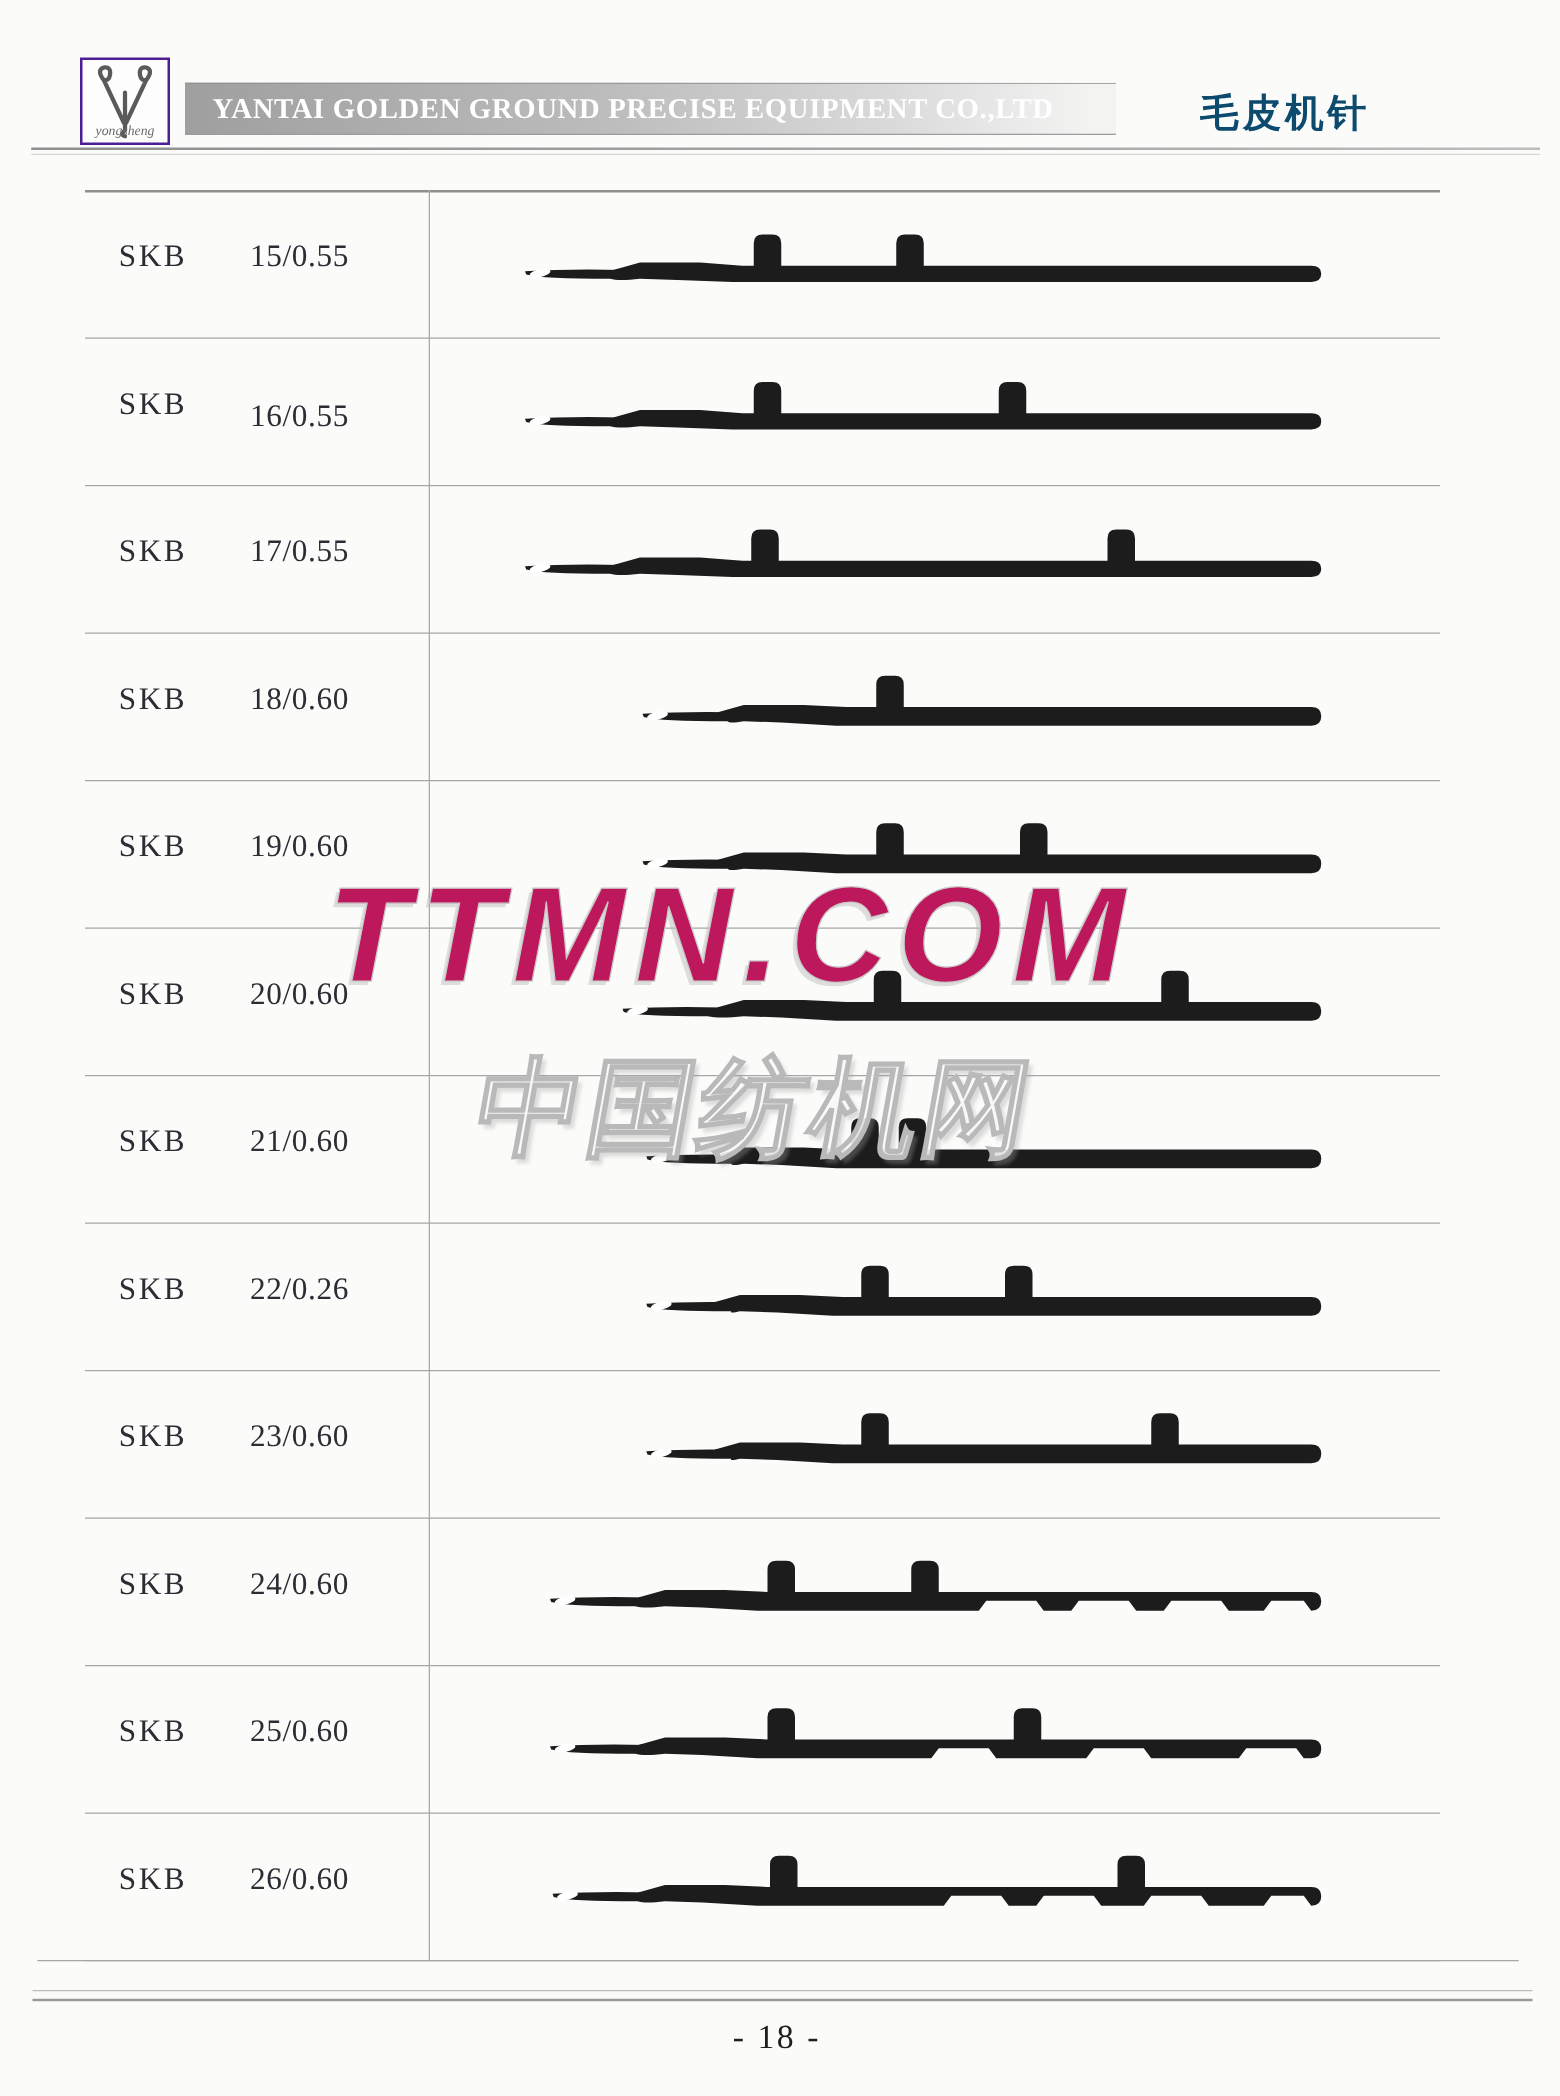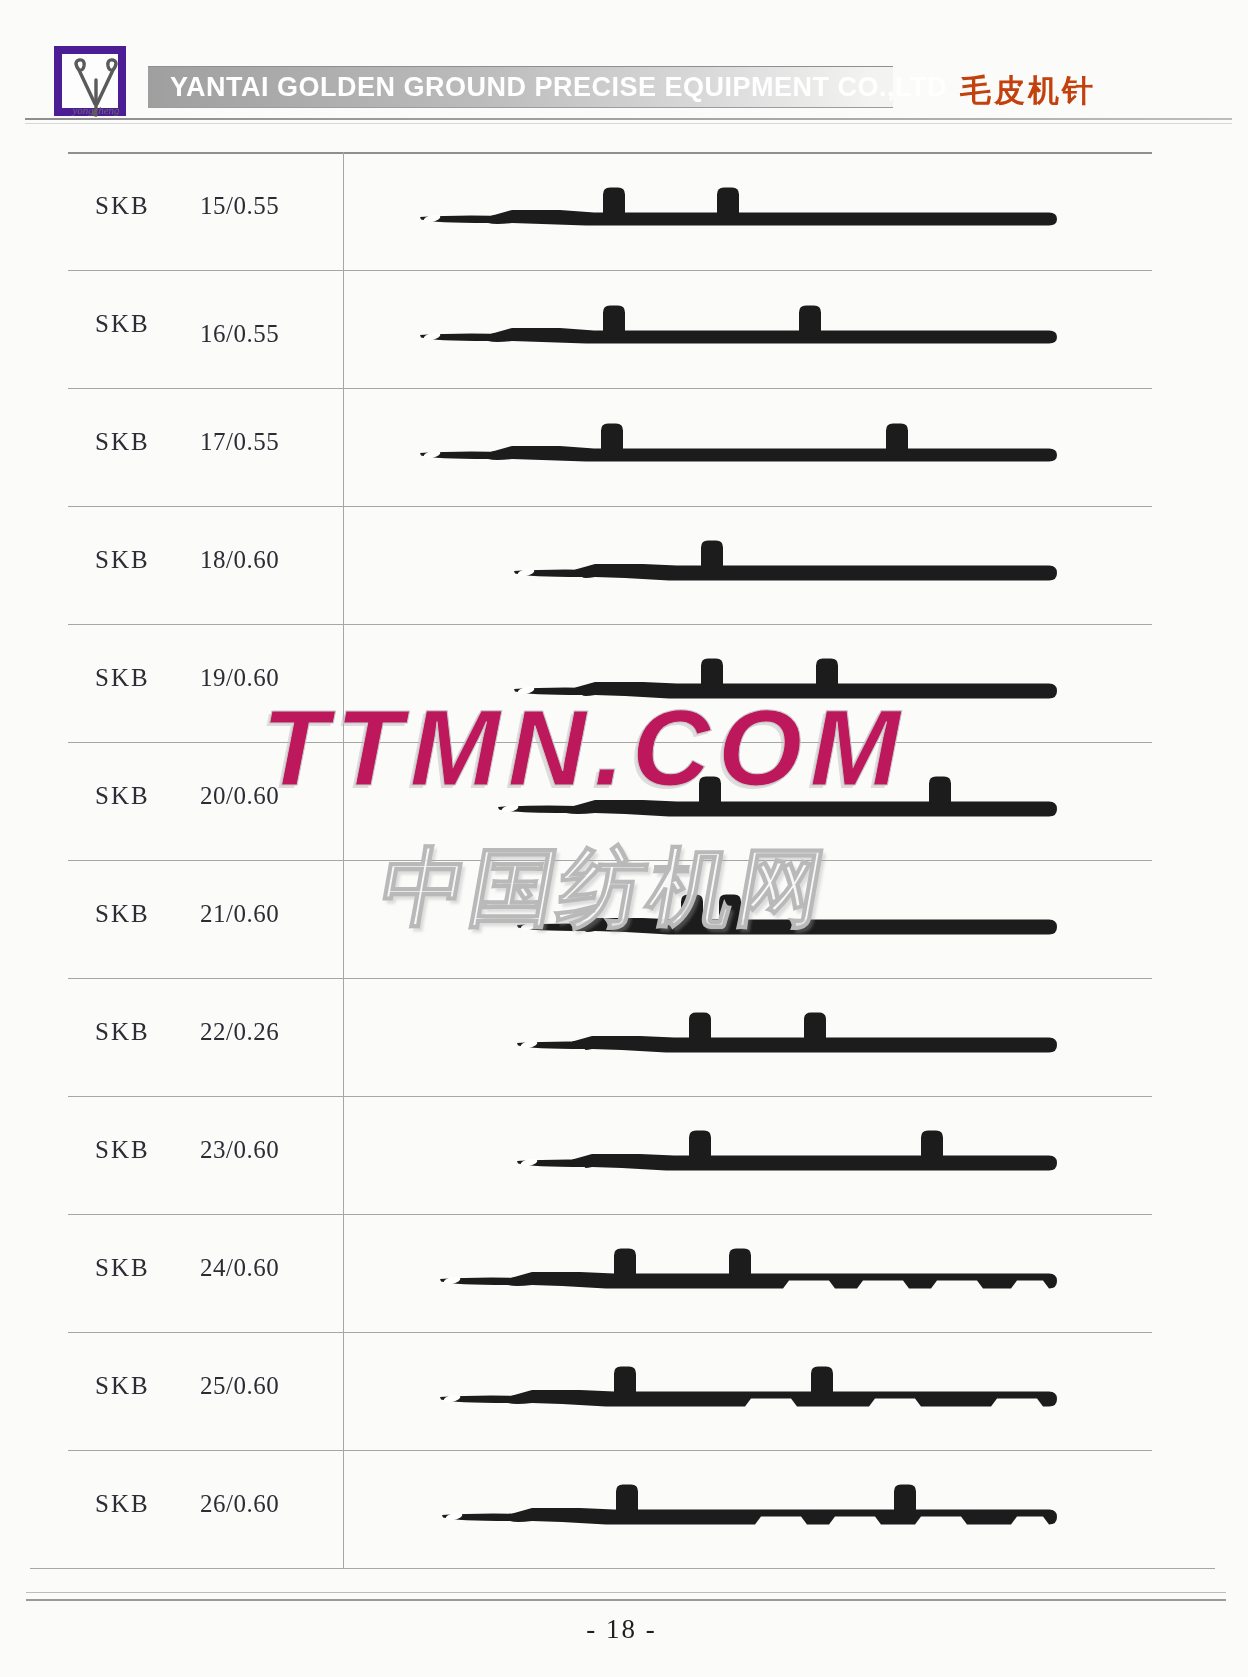--- a/index.html
+++ b/index.html
@@ -4,38 +4,38 @@
 <style>
   html,body{margin:0;padding:0;background:#e8e8e6;}
   .page{
     position:relative;width:1248px;height:1677px;margin:0 auto;
     background:#fbfbfa;overflow:hidden;
     font-family:"Liberation Serif", serif;
     border-right:2px solid #e3e3e0;
   }
   
   .logo-box{
-    position:absolute;left:54px;top:46px;width:72px;height:70px;
-    border:8px solid #4c1d95;background:#fdfdfd;box-sizing:border-box;
+    position:absolute;left:64px;top:46px;width:72px;height:70px;
+    border:2px solid #4c1d95;background:#fdfdfd;box-sizing:border-box;
   }
   .banner{
     position:absolute;left:148px;top:66px;width:745px;height:42px;
     background:linear-gradient(90deg,#9f9f9f 0%,#bcbcbc 45%,#d9d9d9 75%,#f3f3f2 97%);
     box-shadow:inset 0 1px 0 #8f8f8f, inset 0 -1px 0 #9c9c9c;
     display:flex;align-items:center;
   }
   .banner-text{
-    color:#ffffff;font-family:Liberation Sans, sans-serif;
-    font-weight:bold;font-size:27px;letter-spacing:0.5px;
+    color:#ffffff;font-family:Liberation Serif, serif;
+    font-weight:bold;font-size:23px;letter-spacing:0.5px;
     padding-left:22px;white-space:nowrap;
   }
   .cn-title{
     position:absolute;right:152px;top:70px;
     font-family:Liberation Mono, monospace;
-    font-size:31px;font-weight:bold;color:#c2410c;letter-spacing:3px;
+    font-size:31px;font-weight:bold;color:#0c4a6e;letter-spacing:3px;
     white-space:nowrap;
   }
   .header-rule{
     position:absolute;left:25px;top:118px;width:1207px;height:2px;
     background:linear-gradient(90deg,#8e8e8e,#ababab 70%,#bdbdbd);
   }
   .header-rule2{
     position:absolute;left:25px;top:123px;width:1207px;height:1px;
     background:#d7d7d5;
   }

